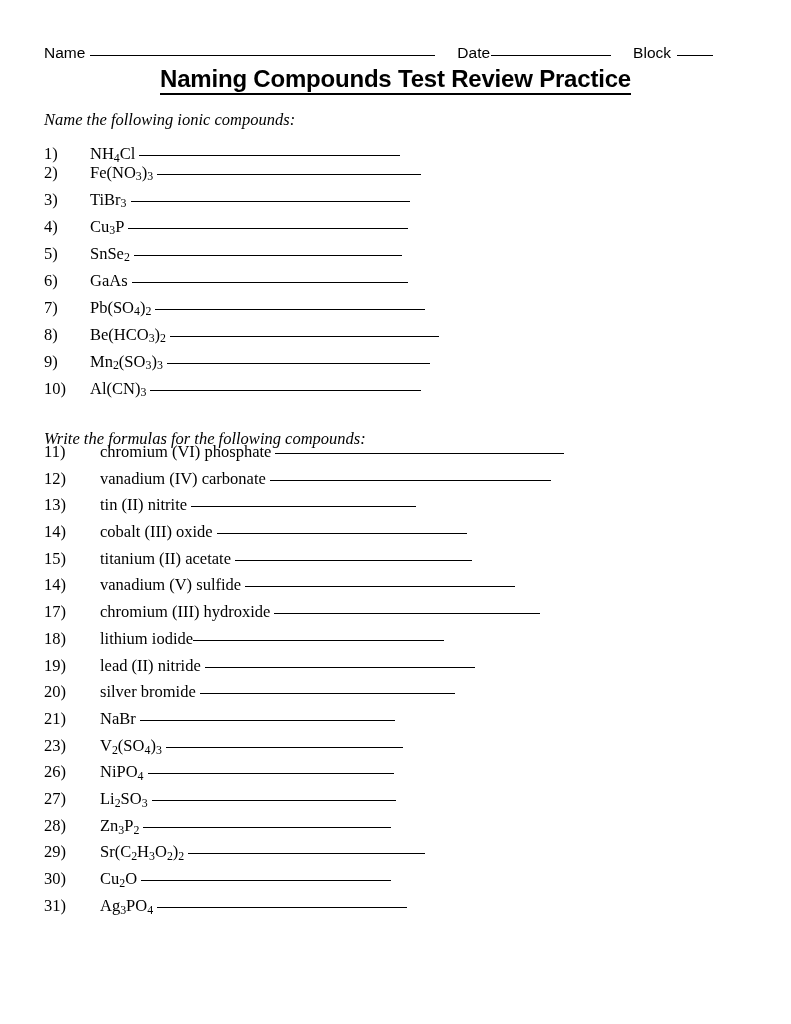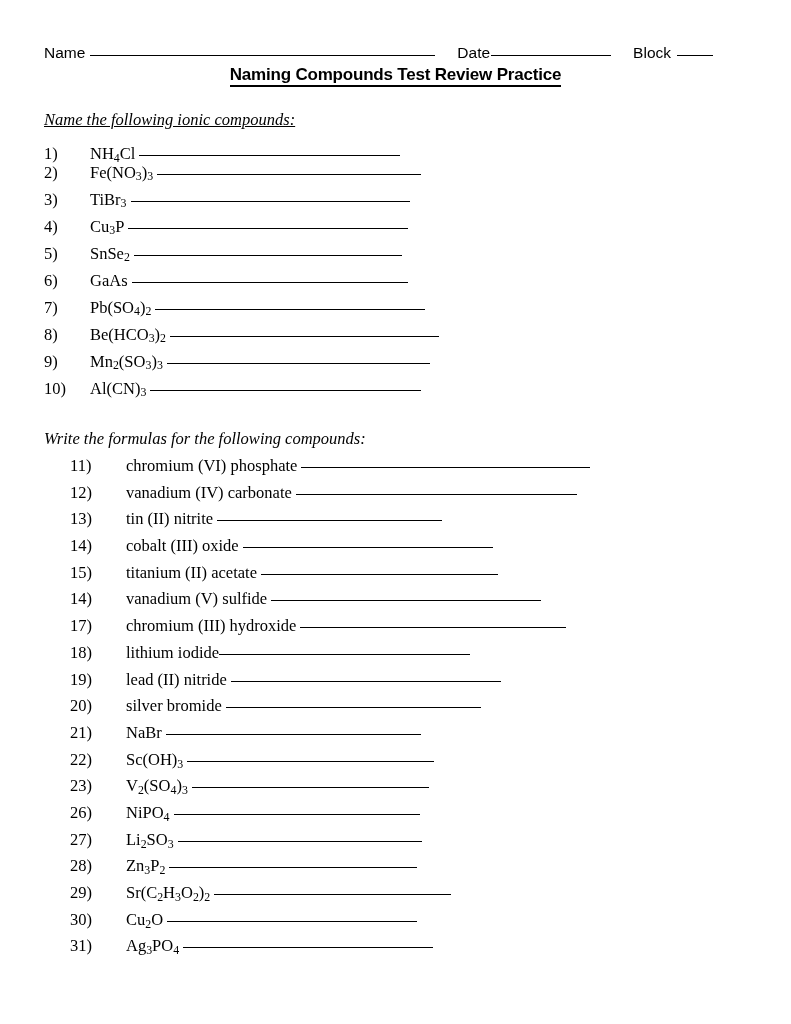--- a/index.html
+++ b/index.html
@@ -50,42 +50,42 @@
 
   
   .title {
     position: absolute;
     top: 65px;
     left: 0;
     width: 791px;
     text-align: center;
     font-family: "Liberation Sans", "DejaVu Sans", sans-serif;
     font-weight: bold;
-    font-size: 17px;
+    font-size: 24px;
     letter-spacing: -0.2px;
   }
   .title span {
     border-bottom: 2.5px solid #000;
     padding-bottom: 1px;
   }
 
   
   .instruction {
     position: absolute;
     left: 44px;
     font-style: italic;
     font-size: 16.5px;
   }
-  #instr-1 { top: 110px; text-decoration: underline; }
+  #instr-1 { top: 110px; }
   #instr-2 { top: 411px; margin-top: 18px; }
 
   
   .qblock { position: absolute; left: 44px; }
   #block-1 { top: 146px; }
-  #block-2 { top: 458px; margin-left: 26px; }
+  #block-2 { top: 444px; }
 
   .qrow {
     display: flex;
     align-items: baseline;
     font-size: 16.5px;
     line-height: 1;
     white-space: nowrap;
   }
   
   #block-1 .qrow { margin-bottom: 10.5px; }
@@ -241,25 +241,20 @@
         <span class="qnum">20)</span>
         <span class="qtext">silver bromide</span>
         <span class="qline" style="width: 255px;"></span>
       </div>
       <div class="qrow">
         <span class="qnum">21)</span>
         <span class="qtext">NaBr</span>
         <span class="qline" style="width: 255px;"></span>
       </div>
       <div class="qrow">
-        <span class="qnum">22)</span>
-        <span class="qtext">Sc(OH)<sub>3</sub></span>
-        <span class="qline" style="width: 247px;"></span>
-      </div>
-      <div class="qrow">
         <span class="qnum">23)</span>
         <span class="qtext">V<sub>2</sub>(SO<sub>4</sub>)<sub>3</sub></span>
         <span class="qline" style="width: 237px;"></span>
       </div>
       <div class="qrow">
         <span class="qnum">26)</span>
         <span class="qtext">NiPO<sub>4</sub></span>
         <span class="qline" style="width: 246px;"></span>
       </div>
       <div class="qrow">

